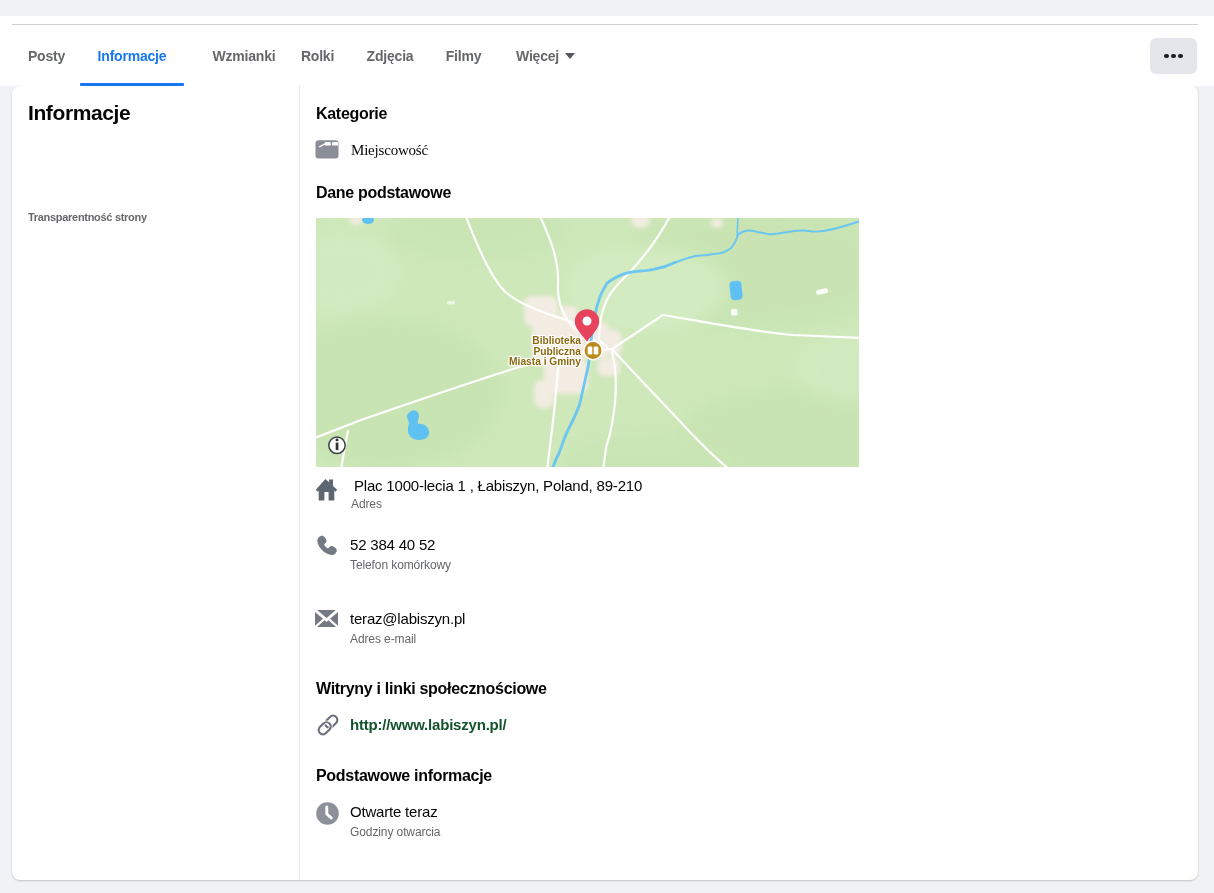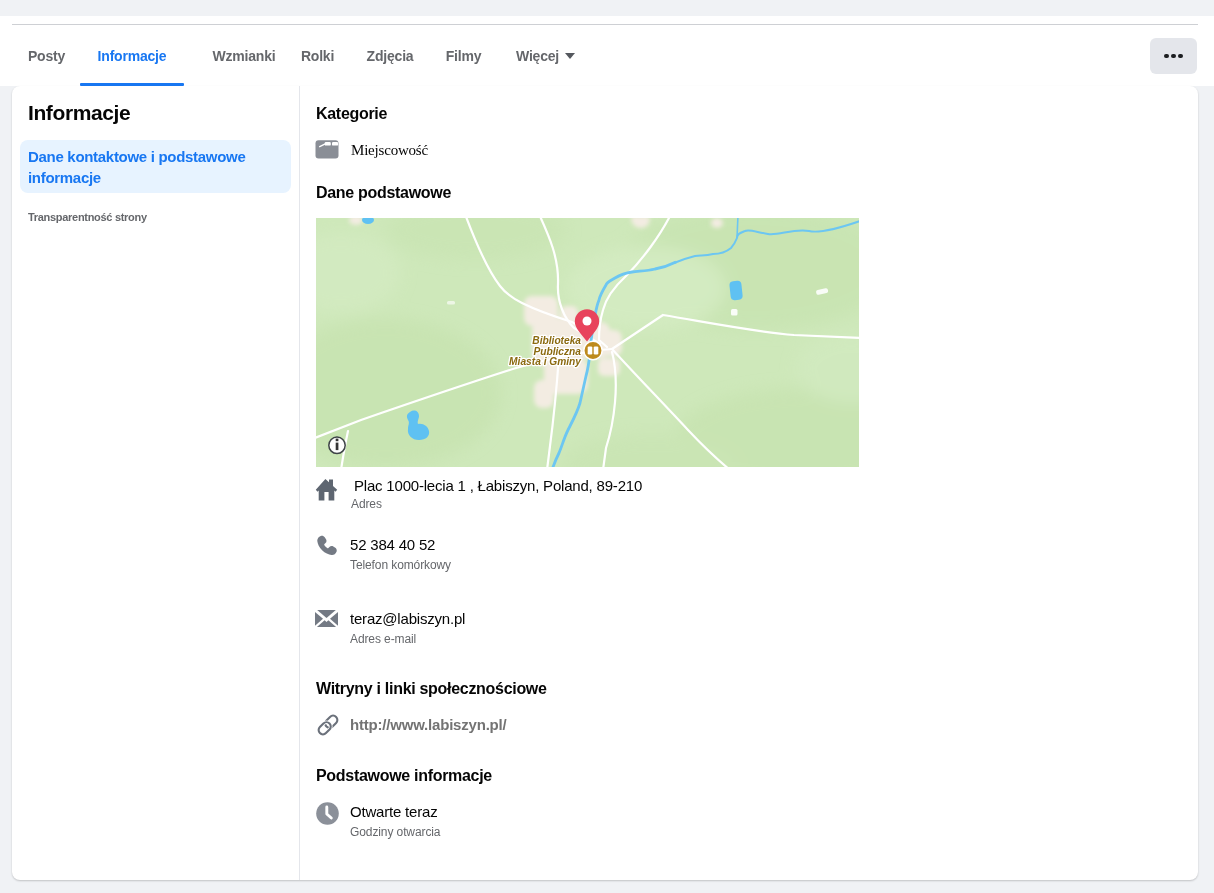--- a/index.html
+++ b/index.html
@@ -13,24 +13,24 @@
 .caret { position:absolute; left:565px; top:37px; width:0; height:0; border-left:5.5px solid transparent; border-right:5.5px solid transparent; border-top:6.5px solid #55585e; }
 .dotsbtn { position:absolute; left:1150px; top:22px; width:47px; height:36px; background:#e4e6eb; border-radius:6px; }
 .dot { position:absolute; top:15.8px; width:4.4px; height:4.4px; border-radius:50%; background:#1c1e21; }
 .card { position:absolute; left:12px; top:86px; width:1186px; height:794px; background:#fff; border-radius:8px; box-shadow:0 1px 2px rgba(0,0,0,0.2); }
 .vdiv { position:absolute; left:287px; top:0; width:1px; height:794px; background:#e4e6eb; }
 .h1 { position:absolute; left:16px; top:15px; font-size:21px; letter-spacing:-0.4px; font-weight:bold; color:#050505; }
 .selitem { position:absolute; left:8px; top:54px; width:271px; height:53px; background:#e7f3ff; border-radius:8px; padding:6px 0 0 8px; font-size:15px; font-weight:bold; letter-spacing:-0.3px; line-height:21px; color:#1877f2; }
 .grayitem { position:absolute; left:16px; top:125px; font-size:11px; font-weight:bold; letter-spacing:-0.3px; color:#65676b; }
 .sech { position:absolute; font-size:16px; font-weight:bold; letter-spacing:-0.3px; color:#050505; }
 .rowt { position:absolute; font-size:15px; letter-spacing:-0.2px; color:#050505; }
-.rowb { position:absolute; font-size:15px; font-weight:bold; letter-spacing:-0.2px; color:#737373; }
+.rowb { position:absolute; font-size:15px; font-weight:bold; letter-spacing:-0.2px; color:#14532d; }
 .rows { position:absolute; font-size:12px; letter-spacing:-0.1px; color:#65676b; }
 .icon { position:absolute; }
-.map { position:absolute; left:304px; top:132px; width:543px; height:275px; border-radius:0; overflow:hidden;font-style:italic; }
+.map { position:absolute; left:304px; top:132px; width:543px; height:275px; border-radius:0; overflow:hidden; }
 </style>
 </head>
 <body>
 <div class="topbar">
   <div class="topline"></div>
   <div class="tab" style="left:46.5px;">Posty</div>
   <div class="tab active" style="left:132px;">Informacje</div>
   <div class="underline"></div>
   <div class="tab" style="left:236px;margin-left:8px;">Wzmianki</div>
   <div class="tab" style="left:317.5px;">Rolki</div>
@@ -40,21 +40,20 @@
   <div class="caret"></div>
   <div class="dotsbtn">
     <div class="dot" style="left:14.3px;"></div>
     <div class="dot" style="left:21.3px;"></div>
     <div class="dot" style="left:28.3px;"></div>
   </div>
 </div>
 <div class="card">
   <div class="vdiv"></div>
   <div class="h1">Informacje</div>
-  <div class="selitem">Dane kontaktowe i podstawowe informacje</div>
   <div class="grayitem">Transparentność strony</div>
 
   <div class="sech" style="left:304px; top:19px;">Kategorie</div>
   <div class="icon" style="left:303px; top:53px;"><svg width="24" height="20" viewBox="0 0 24 20">
         <rect x="0.5" y="1.2" width="23" height="18.3" rx="3" fill="#8a8e96"></rect>
         <rect x="9.7" y="2.9" width="6.1" height="3.7" rx="1.2" fill="#fff"></rect>
         <rect x="17" y="2.9" width="6.1" height="3.7" rx="1.2" fill="#fff"></rect>
         <path d="M4.2,7.9 L10.2,4.9" stroke="#fff" stroke-width="1.4" fill="none"></path>
       </svg></div>
   <div class="rowt" style="left:339px; top:56px;font-family:Liberation Serif, serif;">Miejscowość</div>

